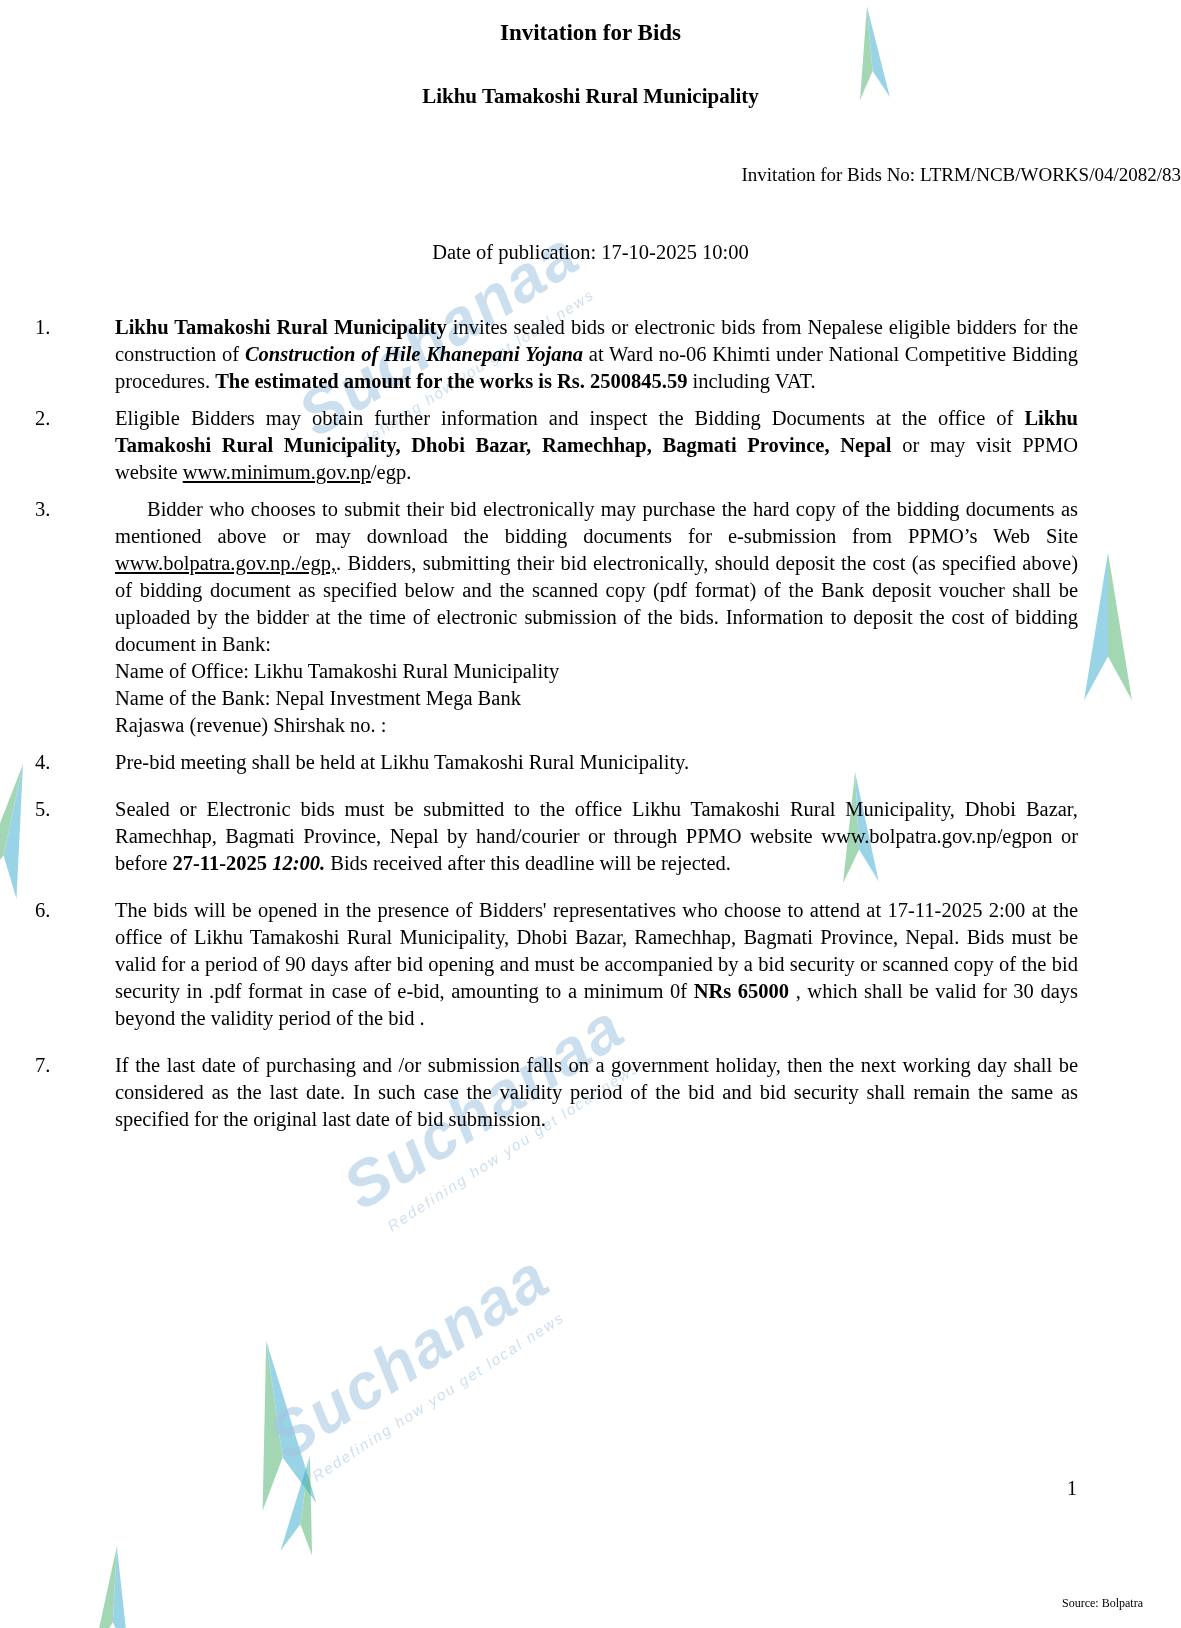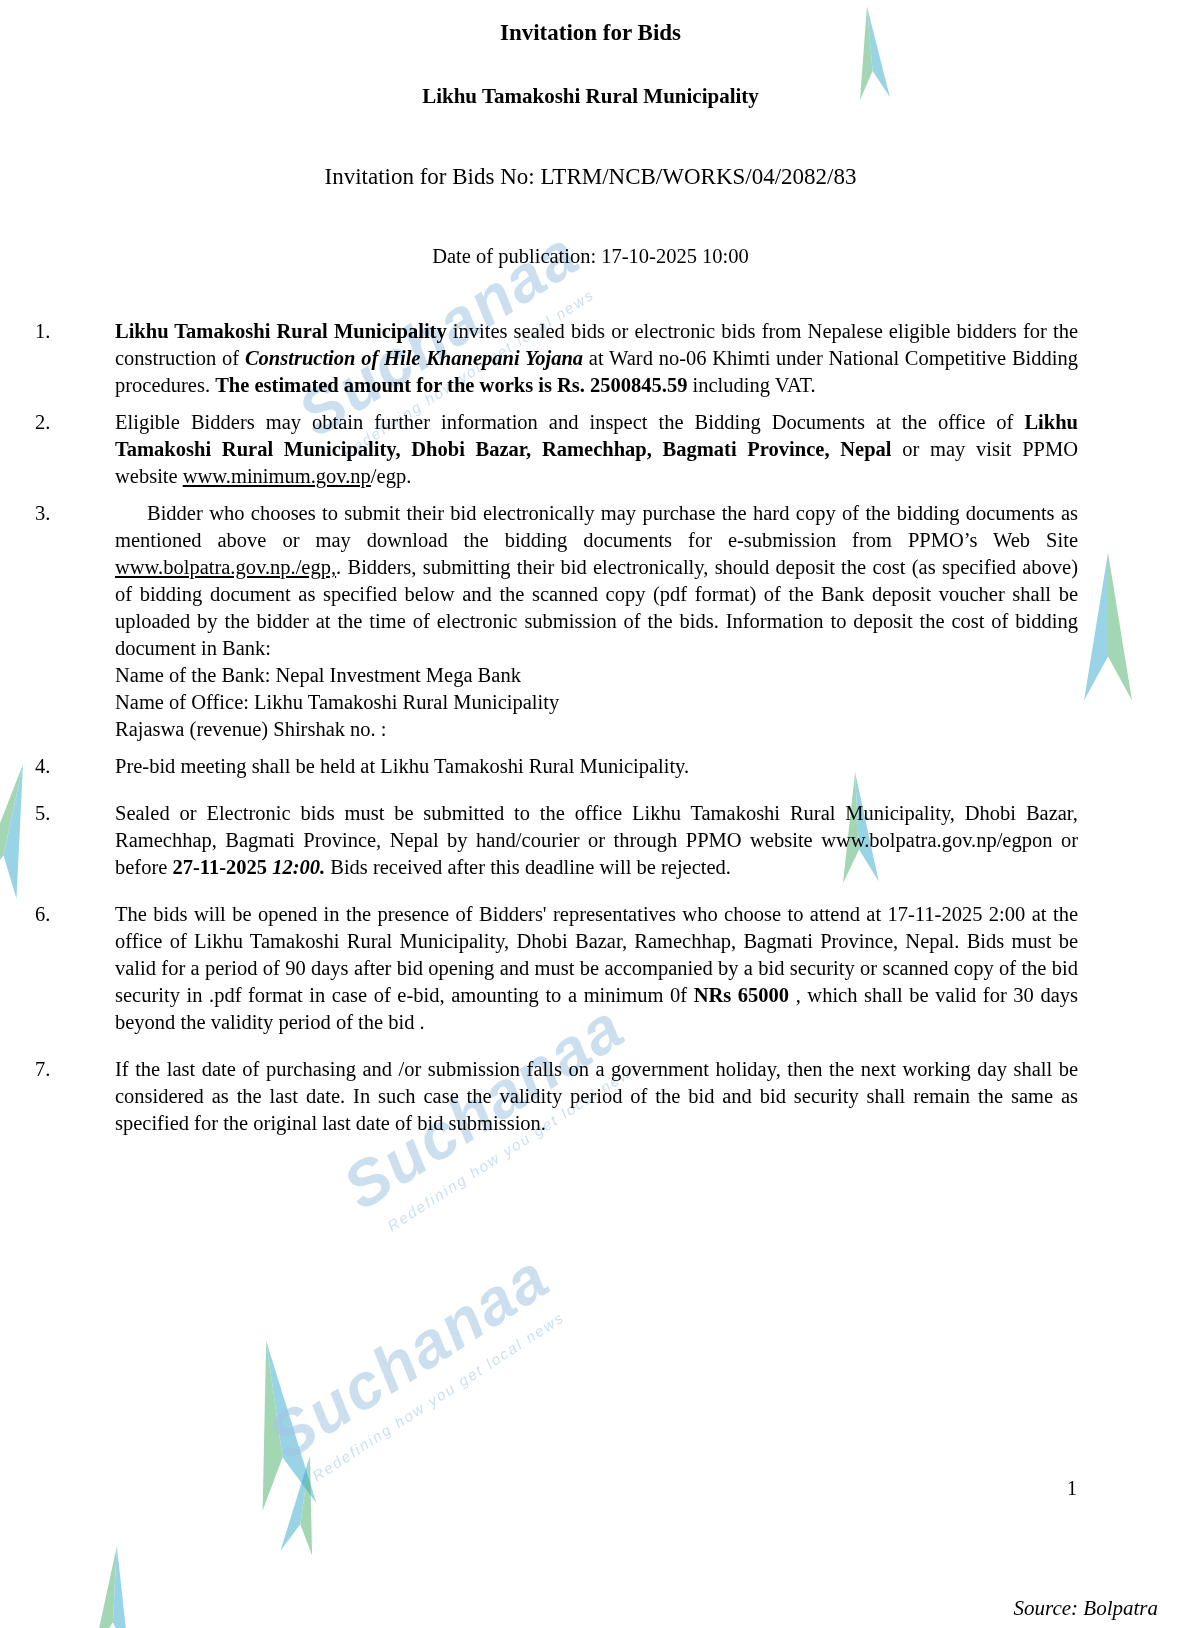--- a/index.html
+++ b/index.html
@@ -6,37 +6,37 @@
   .page{position:relative;width:1181px;height:1628px;background:#ffffff;overflow:hidden;
         font-family:"Liberation Serif",serif;color:#000;margin:0 auto;}
   
   .deco{position:absolute;z-index:0;opacity:.5;}
   .wm{position:absolute;z-index:1;opacity:.55;font-family:"Liberation Sans",sans-serif;}
   .content{position:relative;z-index:2;}
   .overlay{position:absolute;z-index:2;}
 
   .doc-title{text-align:center;font-size:23px;font-weight:bold;padding-top:20px;}
   .doc-sub{text-align:center;font-size:21px;font-weight:bold;margin-top:38px;}
-  .doc-line1{text-align:center;font-size:23px;margin-top:55px;}
+  .doc-line1{text-align:right;font-size:19px;margin-top:55px;}
   .doc-line2{text-align:center;font-size:20.5px;margin-top:55px;}
 
   .items{margin-top:50px;font-size:20.5px;line-height:27px;}
   .item{display:flex;padding:0 103px 0 24px;margin-bottom:10px;}
   .item:nth-child(n+4){margin-bottom:20px;}
   .item-num{flex:0 0 91px;width:91px;padding-left:11px;box-sizing:border-box;}
   .item-body{flex:1;text-align:justify;}
   .block{text-align:justify;}
   .block.left{text-align:left;}
   .block.first-indent{text-indent:32px;}
   .b{font-weight:bold;}
   .i{font-style:italic;}
   .u{text-decoration:underline;}
 
   .page-number{right:104px;top:1477px;font-size:20px;}
-  .source{right:23px;top:1596px;font-size:21px;font-style:italic;}
+  .source{right:38px;top:1596px;font-size:12px;}
 
   .wm{transform:rotate(-33deg);}
   .wm-text{font-size:64px;font-weight:bold;font-style:italic;letter-spacing:2px;white-space:nowrap;}
   .wm-tag{font-size:15px;font-style:italic;letter-spacing:2px;margin-top:4px;margin-left:14px;white-space:nowrap;}
 
   svg.deco{transform-origin:50% 50%;}
 </style>
 </head>
 <body>
 
@@ -101,22 +101,22 @@
     <div class="item-num">2.</div>
     <div class="item-body">
             <div class="block"><span>Eligible Bidders may obtain further information and inspect the Bidding Documents at the office of </span><span class="b">Likhu Tamakoshi Rural Municipality, Dhobi Bazar, Ramechhap, Bagmati Province, Nepal</span><span> or may visit PPMO website </span><span class="u">www.minimum.gov.np</span><span>/egp.</span></div>
           </div>
   </div>
 
   <div class="item">
     <div class="item-num">3.</div>
     <div class="item-body">
             <div class="block first-indent"><span>Bidder who chooses to submit their bid electronically may purchase the hard copy of the bidding documents as mentioned above or may download the bidding documents for e-submission from PPMO’s Web Site </span><span class="u">www.bolpatra.gov.np./egp,</span><span>. Bidders, submitting their bid electronically, should deposit the cost (as specified above) of bidding document as specified below and the scanned copy (pdf format) of the Bank deposit voucher shall be uploaded by the bidder at the time of electronic submission of the bids. Information to deposit the cost of bidding document in Bank:</span></div>
+            <div class="block left"><span>Name of Office: Likhu Tamakoshi  Rural Municipality</span></div>
             <div class="block left"><span>Name of the Bank: Nepal Investment Mega Bank</span></div>
-            <div class="block left"><span>Name of Office: Likhu Tamakoshi  Rural Municipality</span></div>
             <div class="block left"><span>Rajaswa (revenue) Shirshak no. :</span></div>
           </div>
   </div>
 
   <div class="item">
     <div class="item-num">4.</div>
     <div class="item-body">
             <div class="block left"><span>Pre-bid meeting shall be held at Likhu Tamakoshi  Rural Municipality.</span></div>
           </div>
   </div>

